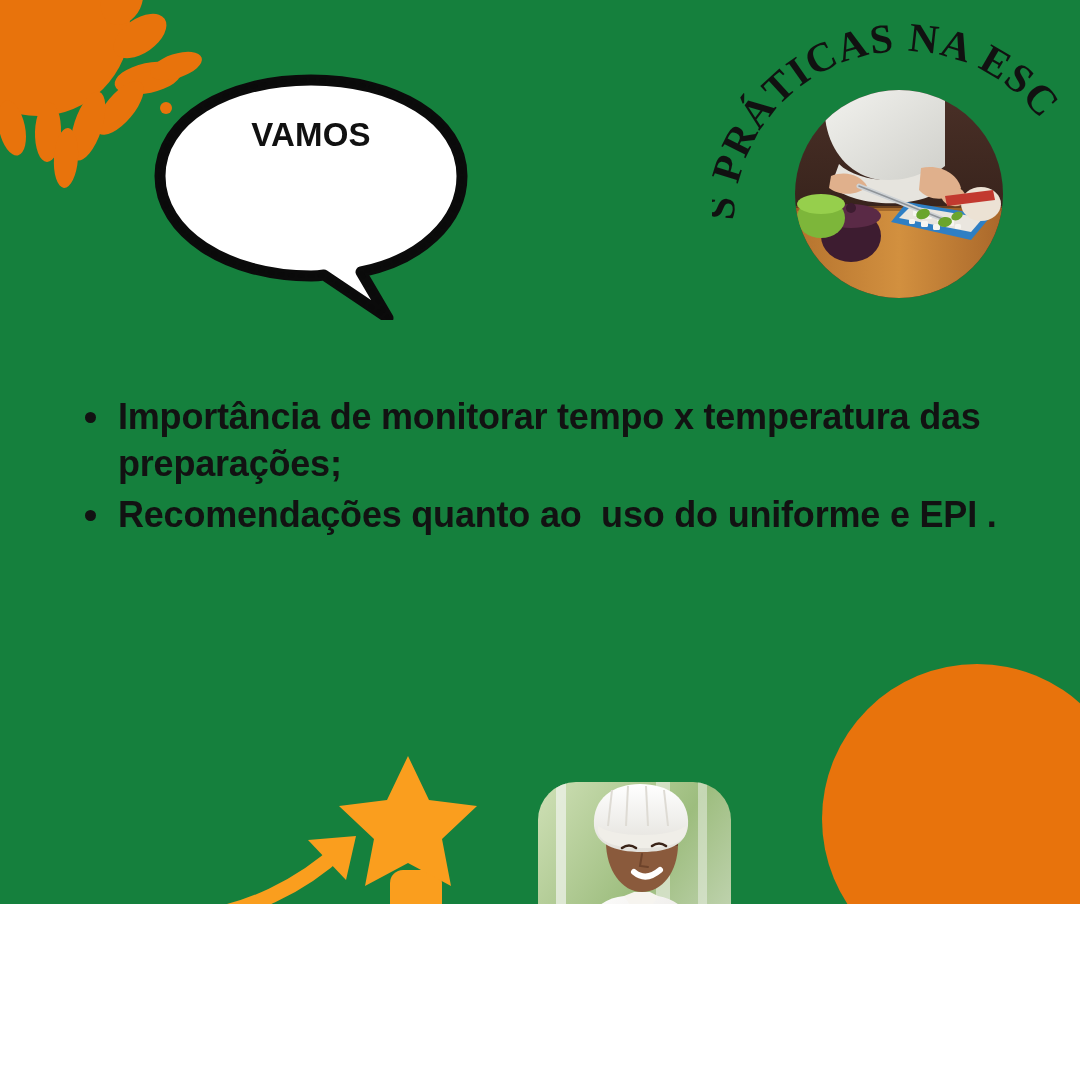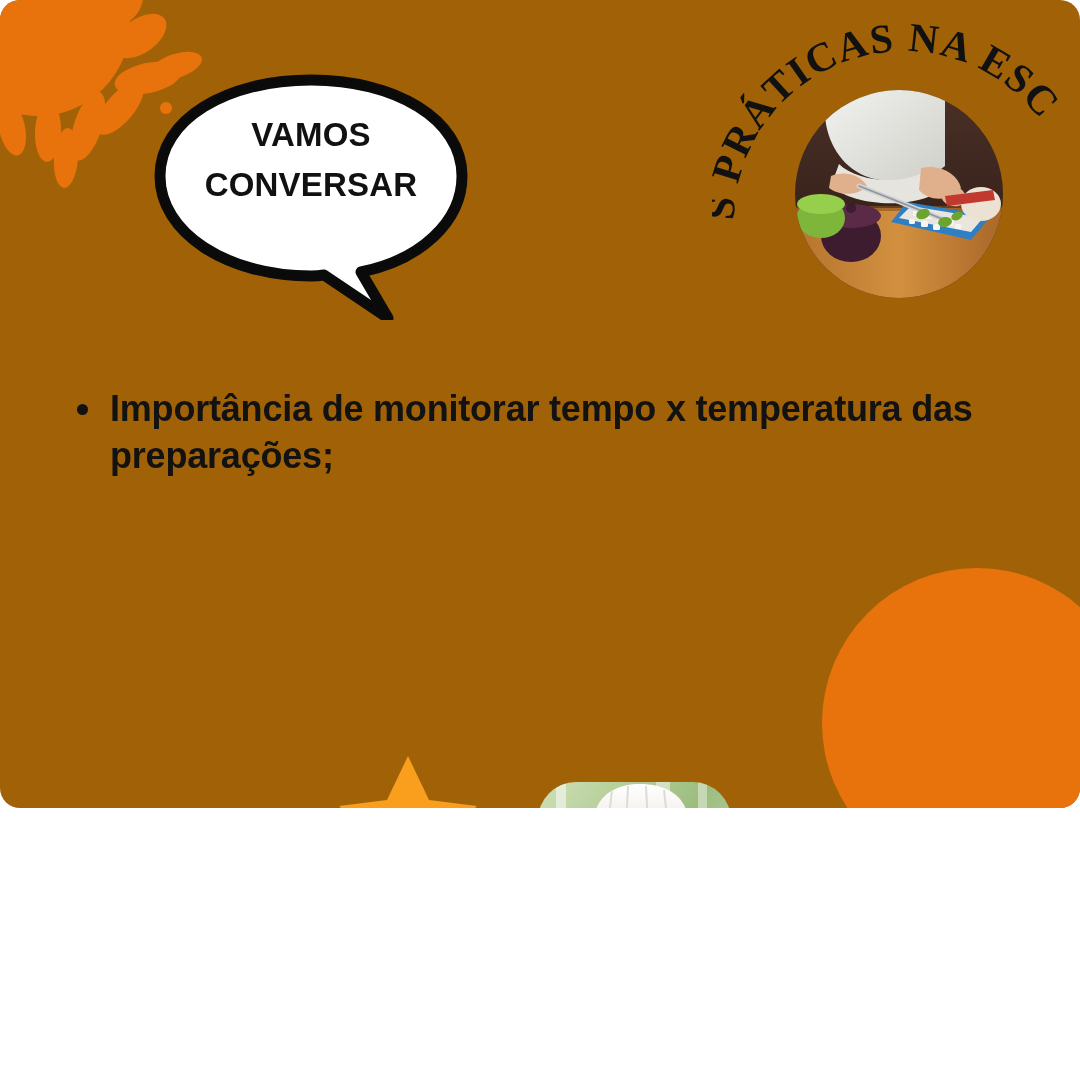--- a/index.html
+++ b/index.html
@@ -3,25 +3,24 @@
 <meta charset="utf-8">
 <style>
   html, body {
     margin: 0;
     padding: 0;
     background: #ffffff;
   }
   #poster {
     position: relative;
     width: 1080px;
-    height: 808px;
+    height: 904px;
     overflow: hidden;
-    background: #a16207;
+    background: #15803d;
     font-family: "Liberation Sans", sans-serif;
-    border-radius: 20px;
   }
 
   
   .corner-splatter {
     position: absolute;
     left: -30px;
     top: -42px;
     width: 260px;
     height: 260px;
     pointer-events: none;
@@ -86,21 +85,21 @@
     overflow: hidden;
   }
   .badge-photo svg { display: block; width: 100%; height: 100%; }
 
   
   .topic-list {
     position: absolute;
     left: 68px;
     top: 386px;
     width: 960px;
-    margin: 0;
+    margin: 8px;
     padding: 0;
     list-style: none;
   }
   .topic-list li {
     position: relative;
     padding-left: 42px;
     margin-bottom: 4px;
     font-size: 36px;
     font-weight: bold;
     line-height: 1.30;
@@ -174,21 +173,20 @@
                L236 246 L172 203
                C166 204 163 204 159 204
                C75 204 8 161 8 104 C8 47 75 8 159 8 Z" fill="#FFFFFF" stroke="#0B0B0B" stroke-width="11" stroke-linejoin="round" stroke-linecap="round"></path>
       <path d="M159 8 C243 8 310 47 310 104 C310 150 268 188 209 200
                L236 246 L172 203
                C166 204 163 204 159 204
                C75 204 8 161 8 104 C8 47 75 8 159 8 Z" fill="none" stroke="#0B0B0B" stroke-width="4" stroke-linejoin="round" stroke-linecap="round" stroke-dasharray="3 7" opacity=".85"></path>
     </svg>
     <div class="bubble-text">
       <div>VAMOS</div>
-      <div>CONVERSAR</div>
     </div>
   </div>
 
   <div class="badge">
     <svg class="badge-arc" viewBox="0 0 360 320" xmlns="http://www.w3.org/2000/svg">
       <defs>
         <path id="arcPath" d="M 22 210 A 170 170 0 0 1 330 110" fill="none"></path>
       </defs>
       <text>
         <textPath href="#arcPath" startOffset="50%" text-anchor="middle">BOAS PRÁTICAS NA ESCOLA</textPath>
@@ -246,20 +244,21 @@
           <ellipse cx="128" cy="124" rx="7" ry="5" transform="rotate(-18 128 124)"></ellipse>
           <ellipse cx="150" cy="132" rx="7" ry="5" transform="rotate(-10 150 132)"></ellipse>
           <ellipse cx="162" cy="126" rx="6" ry="4" transform="rotate(-25 162 126)"></ellipse>
         </g>
       </svg>
     </div>
   </div>
 
   <ul class="topic-list">
     <li>Importância de monitorar tempo x temperatura das preparações;</li>
+    <li>Recomendações quanto ao  uso do uniforme e EPI .</li>
   </ul>
 
   <div class="growth-icon">
     <svg viewBox="0 0 330 326" xmlns="http://www.w3.org/2000/svg" aria-hidden="true">
       <g fill="#FA9E1E">
         <rect x="8" y="204" width="52" height="98" rx="13"></rect>
         <rect x="70" y="186" width="52" height="116" rx="13"></rect>
         <rect x="132" y="156" width="52" height="146" rx="13"></rect>
         <rect x="194" y="118" width="52" height="184" rx="13"></rect>
         <path d="M212 4 L233 48 L281 54 L246 87 L255 134 L212 111 L169 134 L178 87 L143 54 L191 48 Z"></path>

